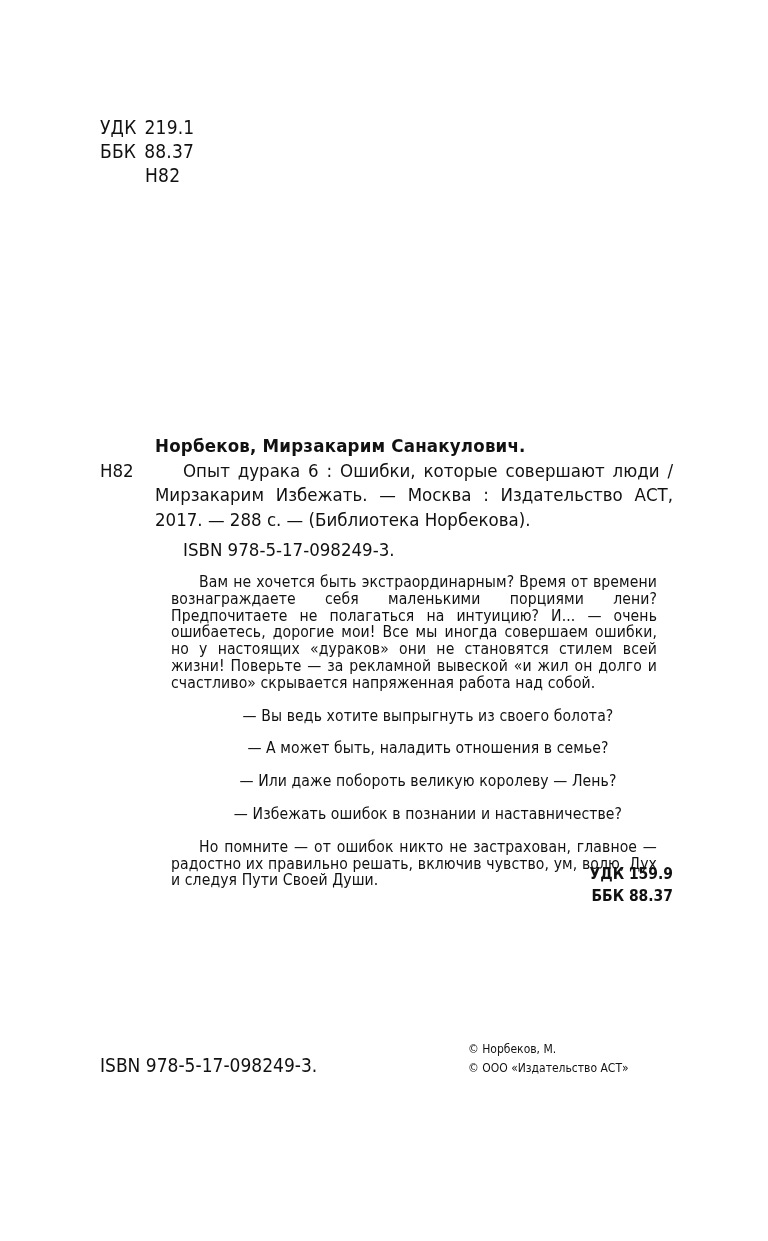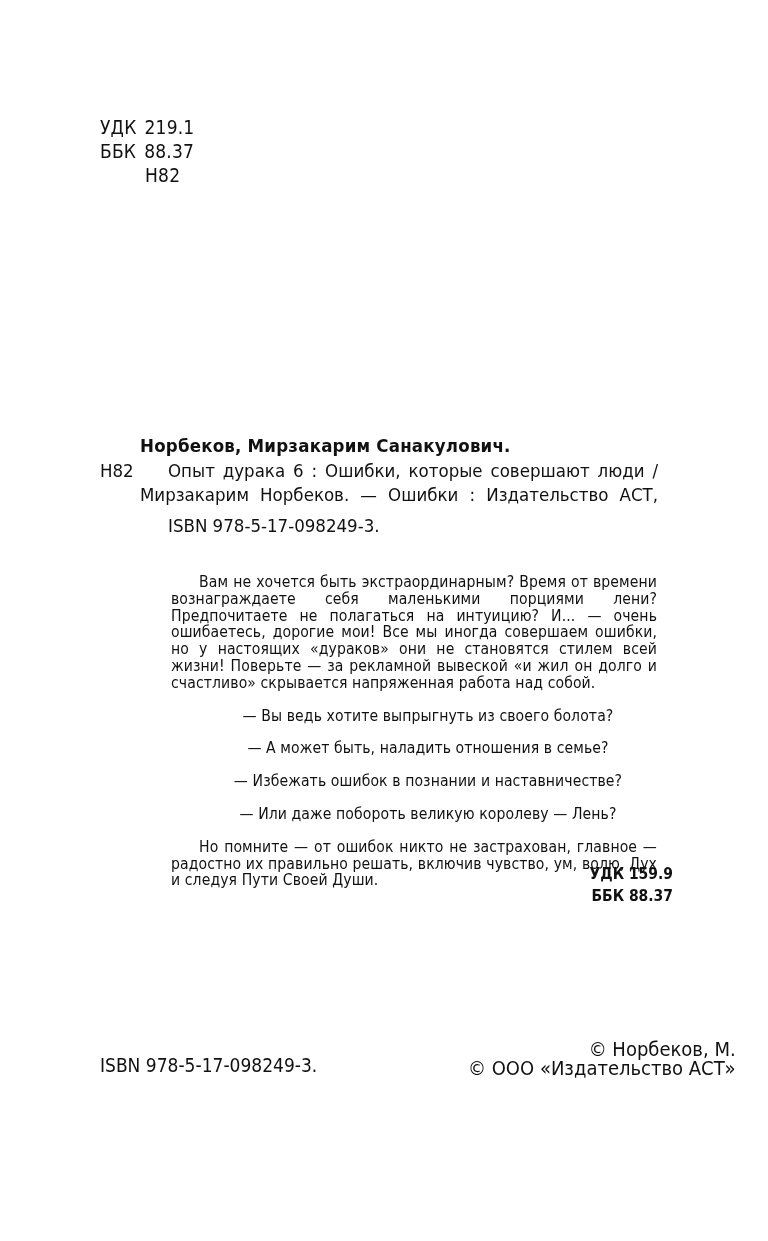--- a/index.html
+++ b/index.html
@@ -4,61 +4,62 @@
 <style>
   html, body { margin: 0; padding: 0; background: #ffffff; }
   body {
     width: 768px; height: 1241px; position: relative; overflow: hidden;
     font-family: "DejaVu Sans Condensed", "Liberation Sans", "DejaVu Sans", sans-serif;
     color: #111111;
   }
   .abs { position: absolute; white-space: nowrap; }
   .top-codes { font-size: 19px; line-height: 24px; letter-spacing: 0.2px; }
   .top-codes .gap { display: inline-block; width: 8px; }
-  .cite { position: absolute; left: 140px; width: 518px; font-size: 18.5px; line-height: 24.5px; }
+  .cite { position: absolute; left: 155px; width: 518px; font-size: 18.5px; line-height: 24.5px; }
   .cite .author { font-weight: bold; white-space: nowrap; letter-spacing: 0.2px; }
   .cite .body { text-align: justify; text-align-last: left; }
   .cite .body .indent { display: inline-block; width: 28px; }
   .cite .isbn { padding-left: 28px; margin-top: 6px; }
   .mark-n82 { position: absolute; left: 100px; top: 459px; font-size: 18.5px; line-height: 24.5px; }
   .annot { position: absolute; left: 155px; width: 518px; top: 558px; font-size: 15.6px; line-height: 16.8px; letter-spacing: 0.1px; }
   .annot p { margin: 16px; text-align: justify; }
   .annot p.ind { text-indent: 28px; }
   .annot p.dash { text-indent: 28px; text-align: center; }
   .codes-right { position: absolute; right: 95px; top: 863px; font-weight: bold; font-size: 15.5px; line-height: 22px; text-align: right; }
   .isbn-bottom { position: absolute; left: 100px; top: 1053px; font-size: 19px; line-height: 24px; }
-  .copyrights { position: absolute; left: 468px; top: 1040px; font-size: 20px; line-height: 19px; text-align: right; }
+  .copyrights { position: absolute; left: 468px; top: 1040px; font-size: 12px; line-height: 19px; }
 </style>
 </head>
 <body>
 
 <div class="abs top-codes" style="left:100px; top:115px;">
   <span>УДК</span><span class="gap"></span><span>219.1</span>
 </div>
 <div class="abs top-codes" style="left:100px; top:139px;">
   <span>ББК</span><span class="gap"></span><span>88.37</span>
 </div>
 <div class="abs top-codes" style="left:145px; top:163px;">Н82</div>
 
 <div class="mark-n82">Н82</div>
 <div class="cite" style="top:434px;">
   <div class="author">Норбеков, Мирзакарим Санакулович.</div>
   <div class="body">
     <div style="white-space:nowrap; text-align:justify; text-align-last:justify;"><span class="indent"></span><span>Опыт дурака 6 : Ошибки, которые совершают люди /</span></div>
-    <div style="text-align:justify; text-align-last:justify; white-space:nowrap; word-spacing:4px;">Мирзакарим Норбеков. — Ошибки : Издательство АСТ,</div>
+    <div style="text-align:justify; text-align-last:justify; white-space:nowrap; word-spacing:4px;">Мирзакарим Избежать. — Москва : Издательство АСТ,</div>
+    <div style="white-space:nowrap;">2017. — 288 с. — (Библиотека Норбекова).</div>
   </div>
   <div class="isbn">ISBN 978-5-17-098249-3.</div>
 </div>
 
 <div class="annot">
   <p class="ind">Вам не хочется быть экстраординарным? Время от времени вознаграждаете себя маленькими порциями лени? Предпочитаете не полагаться на интуицию? И... — очень ошибаетесь, дорогие мои! Все мы иногда совершаем ошибки, но у настоящих «дураков» они не становятся стилем всей жизни! Поверьте — за рекламной вывеской «и жил он долго и счастливо» скрывается напряженная работа над собой.</p>
   <p class="dash">— Вы ведь хотите выпрыгнуть из своего болота?</p>
   <p class="dash">— А может быть, наладить отношения в семье?</p>
+  <p class="dash">— Или даже побороть великую королеву — Лень?</p>
   <p class="dash">— Избежать ошибок в познании и наставничестве?</p>
-  <p class="dash">— Или даже побороть великую королеву — Лень?</p>
   <p class="ind">Но помните — от ошибок никто не застрахован, главное — радостно их правильно решать, включив чувство, ум, волю, Дух и следуя Пути Своей Души.</p>
 </div>
 
 <div class="codes-right">
   <div>УДК 159.9</div>
   <div>ББК 88.37</div>
 </div>
 
 <div class="isbn-bottom">ISBN 978-5-17-098249-3.</div>
 <div class="copyrights">

